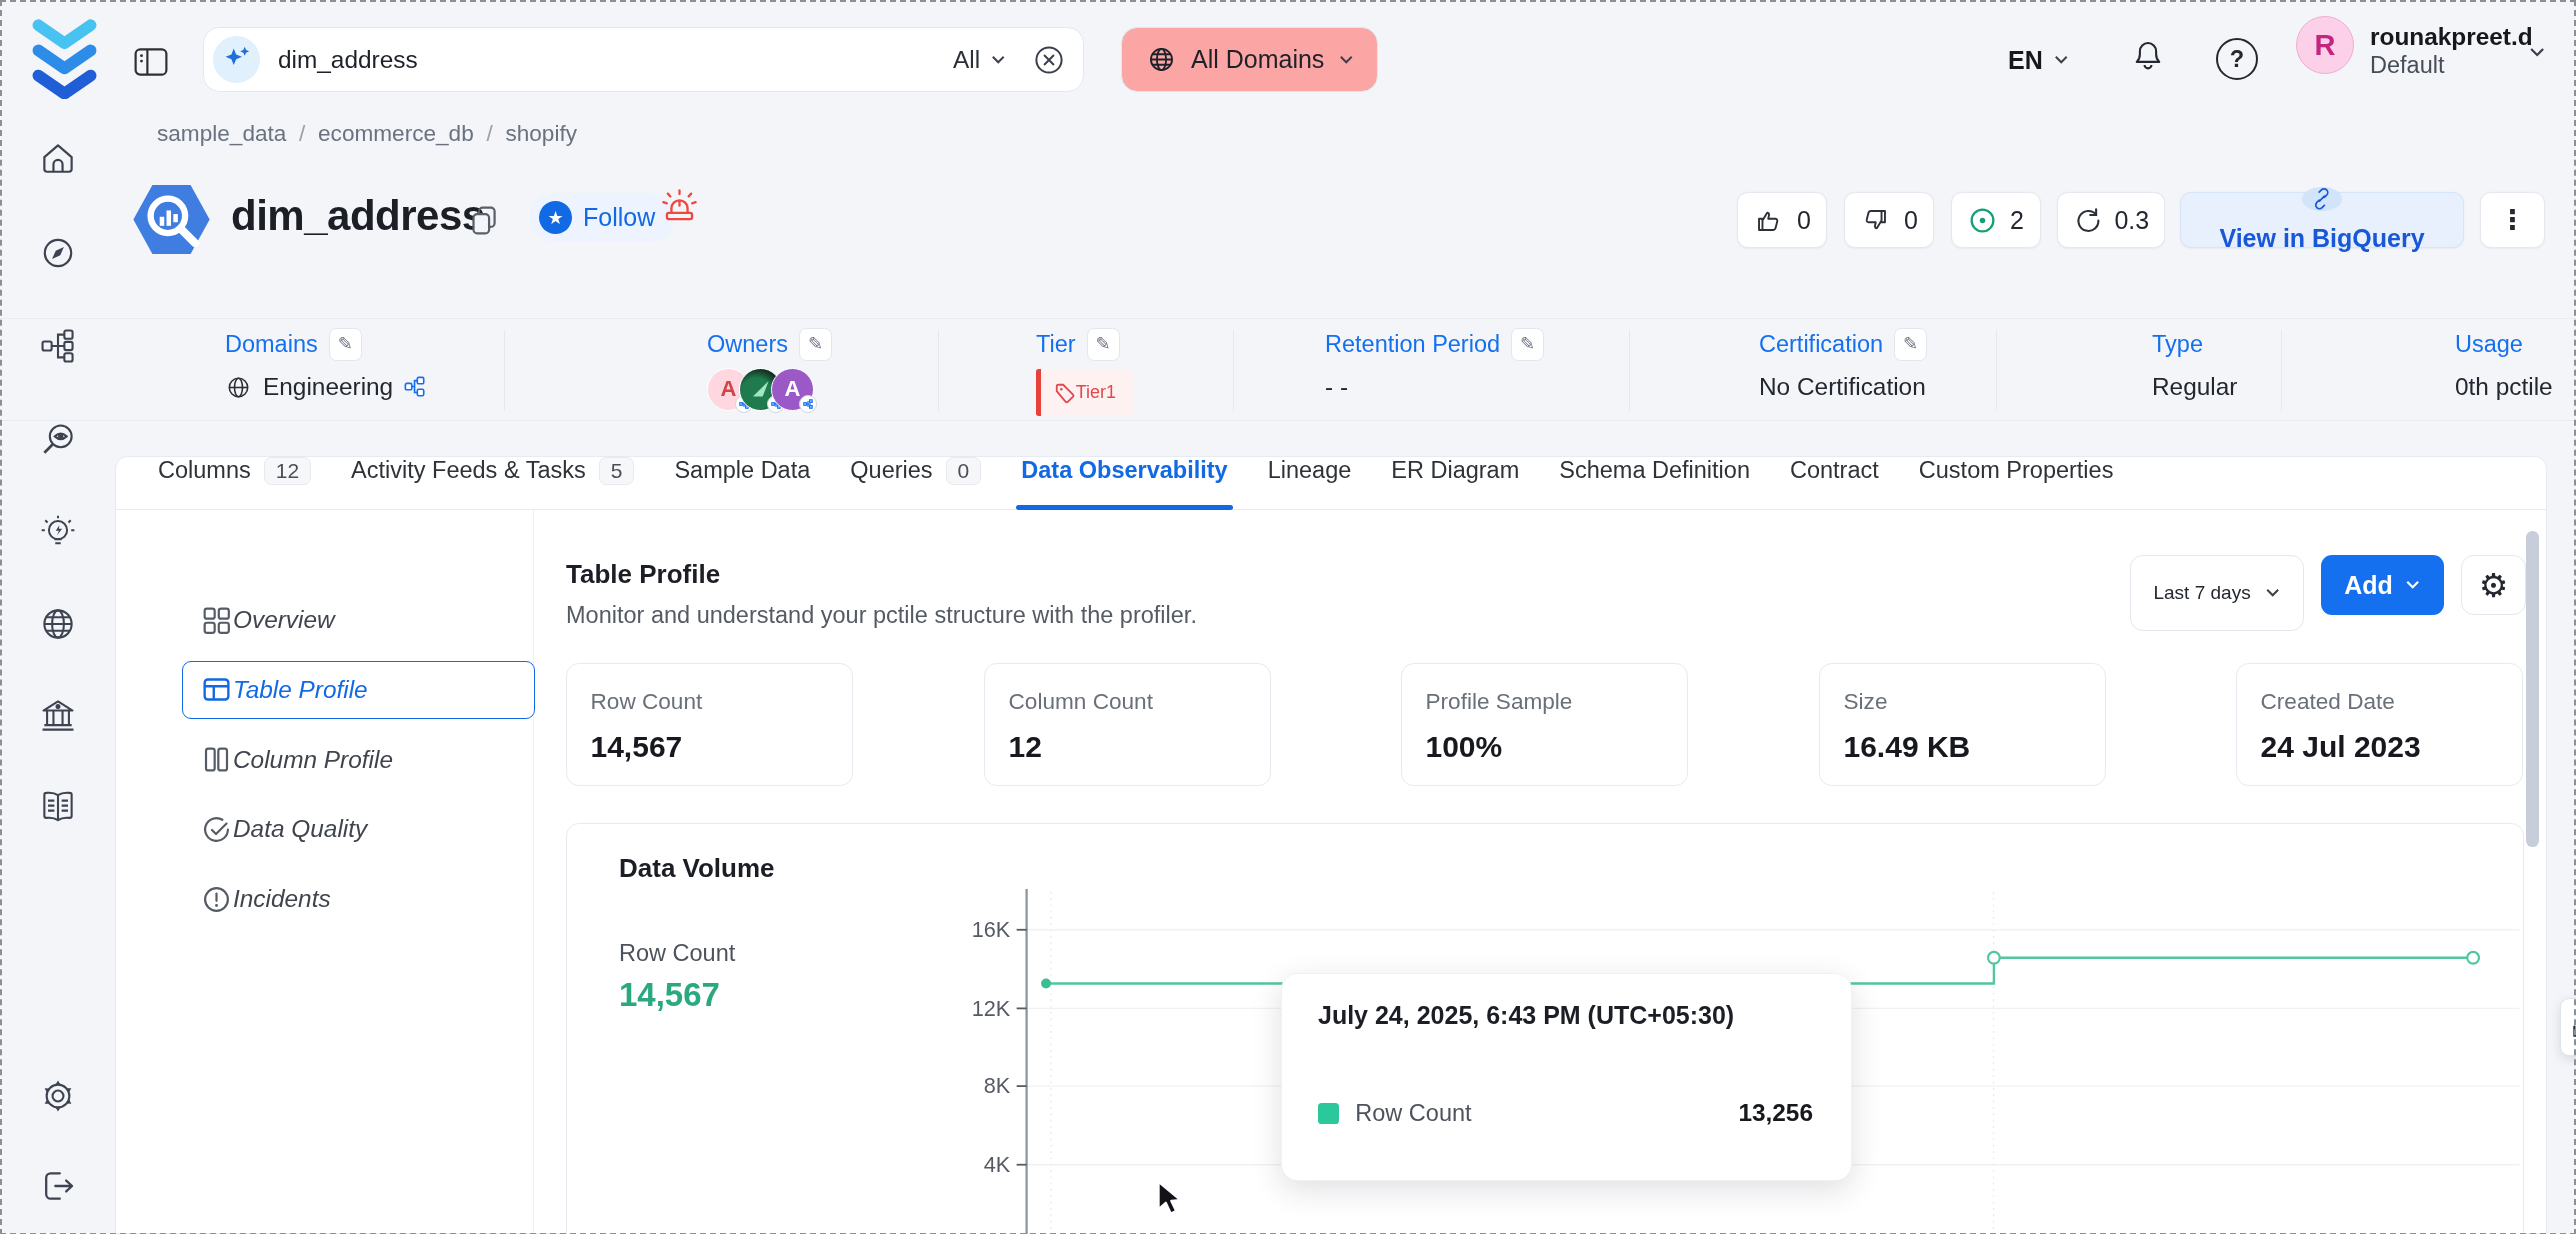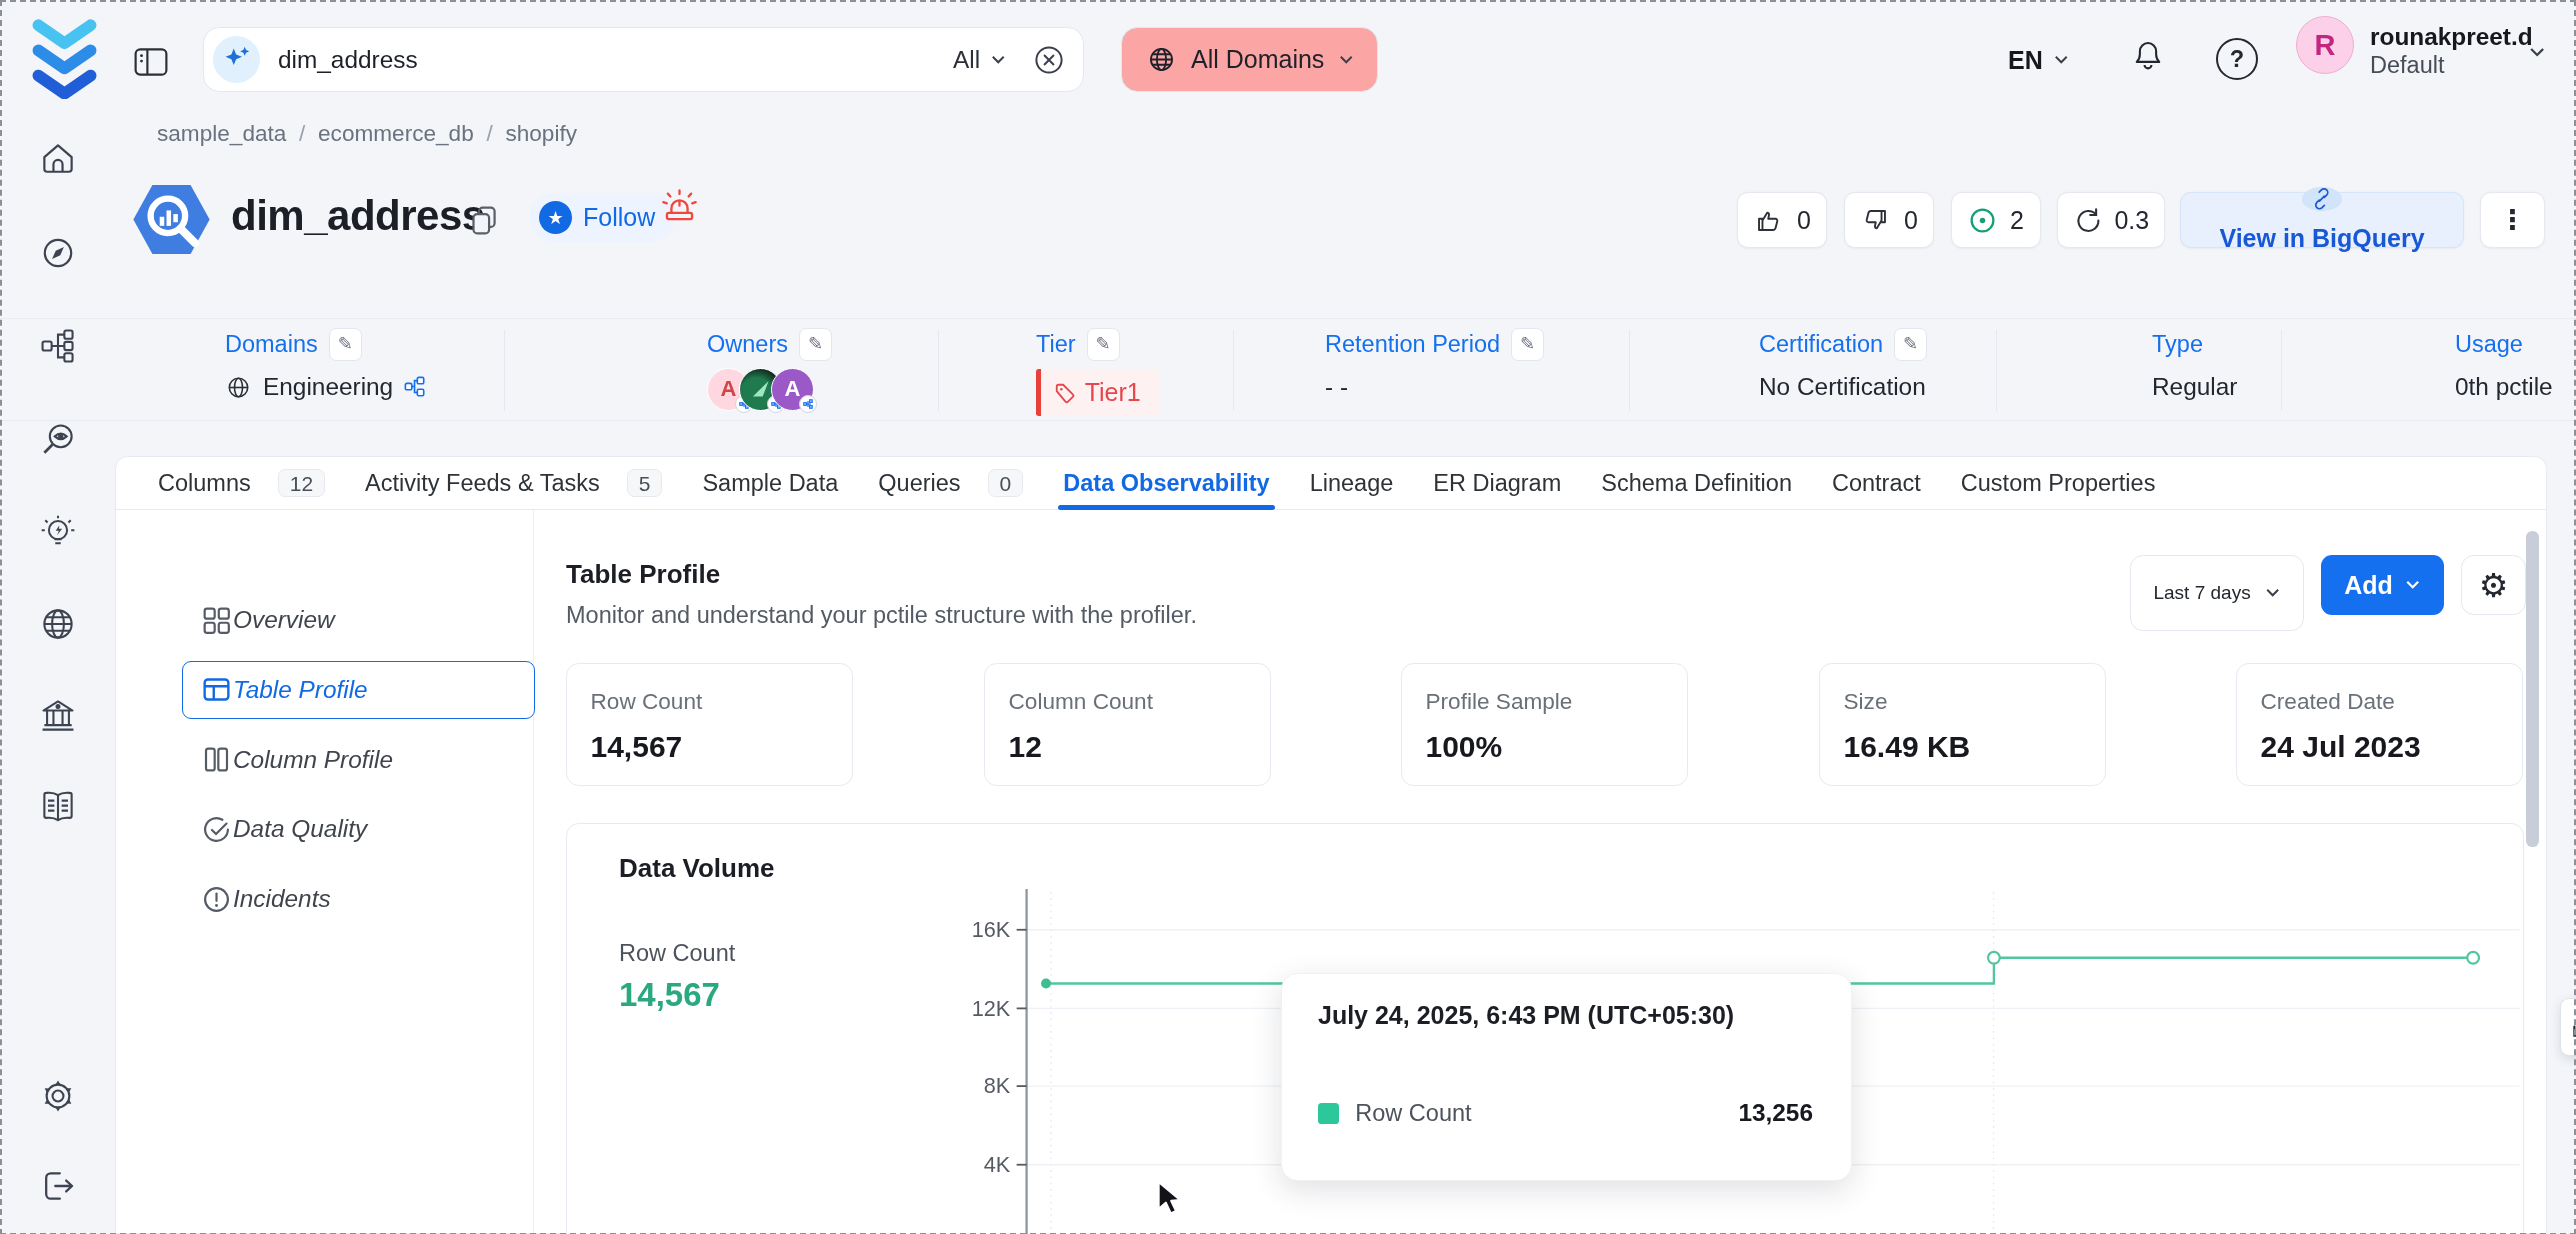--- a/index.html
+++ b/index.html
@@ -50,26 +50,26 @@
   .meta-divider { position:absolute; top:11px; height:81px; width:0.9px; background:#e4e8ef; }
   .meta-col { position:absolute; top:7.2px; }
   .meta-label-row { display:flex; align-items:center; gap:11px; height:36px; }
   .meta-label { color:#1570ef; font-size:23.5px; font-weight:500; }
   .edit-btn { width:33px; height:33px; border:0.9px solid #e2e6ed; border-radius:7.2px; background:#fff; color:#6b7280; font-size:18px; display:flex; align-items:center; justify-content:center; }
   .meta-value { margin-top:11px; font-size:24.4px; color:#23272f; display:flex; align-items:center; gap:11px; }
   .owner-avatars { margin-top:5.4px; display:flex; }
   .oav { width:43px; height:43px; border-radius:50%; display:flex; align-items:center; justify-content:center; font-size:22px; font-weight:700; position:relative; border:1.4px solid #fff; }
   .oav + .oav { margin-left:-11px; }
   .oav-badge { position:absolute; right:-3.6px; bottom:-3.6px; width:18px; height:18px; background:#fff; border:0.9px solid #cfd6e0; border-radius:50%; display:flex; align-items:center; justify-content:center; }
-  .tier-chip { margin-top:7.2px; height:47px; display:flex; align-items:center; gap:9px; background:#fdf1f1; border-left:5.4px solid #e8413a; padding:0 18px 0 12.7px; border-radius:2.7px; color:#e5474d; font-size:25px; }
+  .tier-chip { margin-top:7.2px; height:47px; display:flex; align-items:center; background:#fdf1f1; border-left:5.4px solid #e8413a; padding:0 18px 0 12.7px; border-radius:2.7px; color:#e5474d; font-size:18px; }
 
   
   .panel { position:absolute; left:115px; top:456px; width:2432px; height:778px; background:#fff; border:0.9px solid #e7eaf0; border-radius:12.7px 12.7px 0 0; }
   .tabsbar { position:absolute; left:0; top:0; width:100%; height:53px; border-bottom:0.9px solid #e6e9ef; display:flex; align-items:center; padding-left:22px; }
-  .tab { position:relative; height:53px; display:flex; align-items:center; gap:27px; padding:0 20px; font-size:23.5px; color:#2e3338; font-weight:500; cursor:pointer; }
+  .tab { position:relative; height:53px; display:flex; align-items:flex-start; gap:13px; padding:0 20px; font-size:23.5px; color:#2e3338; font-weight:500; cursor:pointer; }
   .tab .count { font-size:21px; color:#4a4f57; background:#f6f7f9; border:0.9px solid #e7e9ee; border-radius:7.2px; padding:2.7px 11px; line-height:1; }
   .tab.active { color:#1169e4; font-weight:700; }
   .tab.active::after { content:""; position:absolute; left:14.5px; right:14.5px; bottom:0; height:4.5px; border-radius:2.7px; background:#1169e4; }
 
   .subnav-divider { position:absolute; left:417px; top:53px; bottom:0; width:0.9px; background:#edf0f4; }
   .subnav { position:absolute; left:66px; top:134px; width:353px; }
   .subnav-item { height:58px; margin-bottom:11.8px; display:flex; align-items:center; gap:1px; padding-left:18px; font-size:24.4px; color:#40454d; font-weight:500; border:1.4px solid transparent; border-radius:9px; cursor:pointer;font-style:italic; }
   .subnav-item svg { color:#565c66; }
   .subnav-item.active { color:#1169e4; border-color:#1169e4; background:#fff; }
   .subnav-item.active svg { color:#1169e4; }

